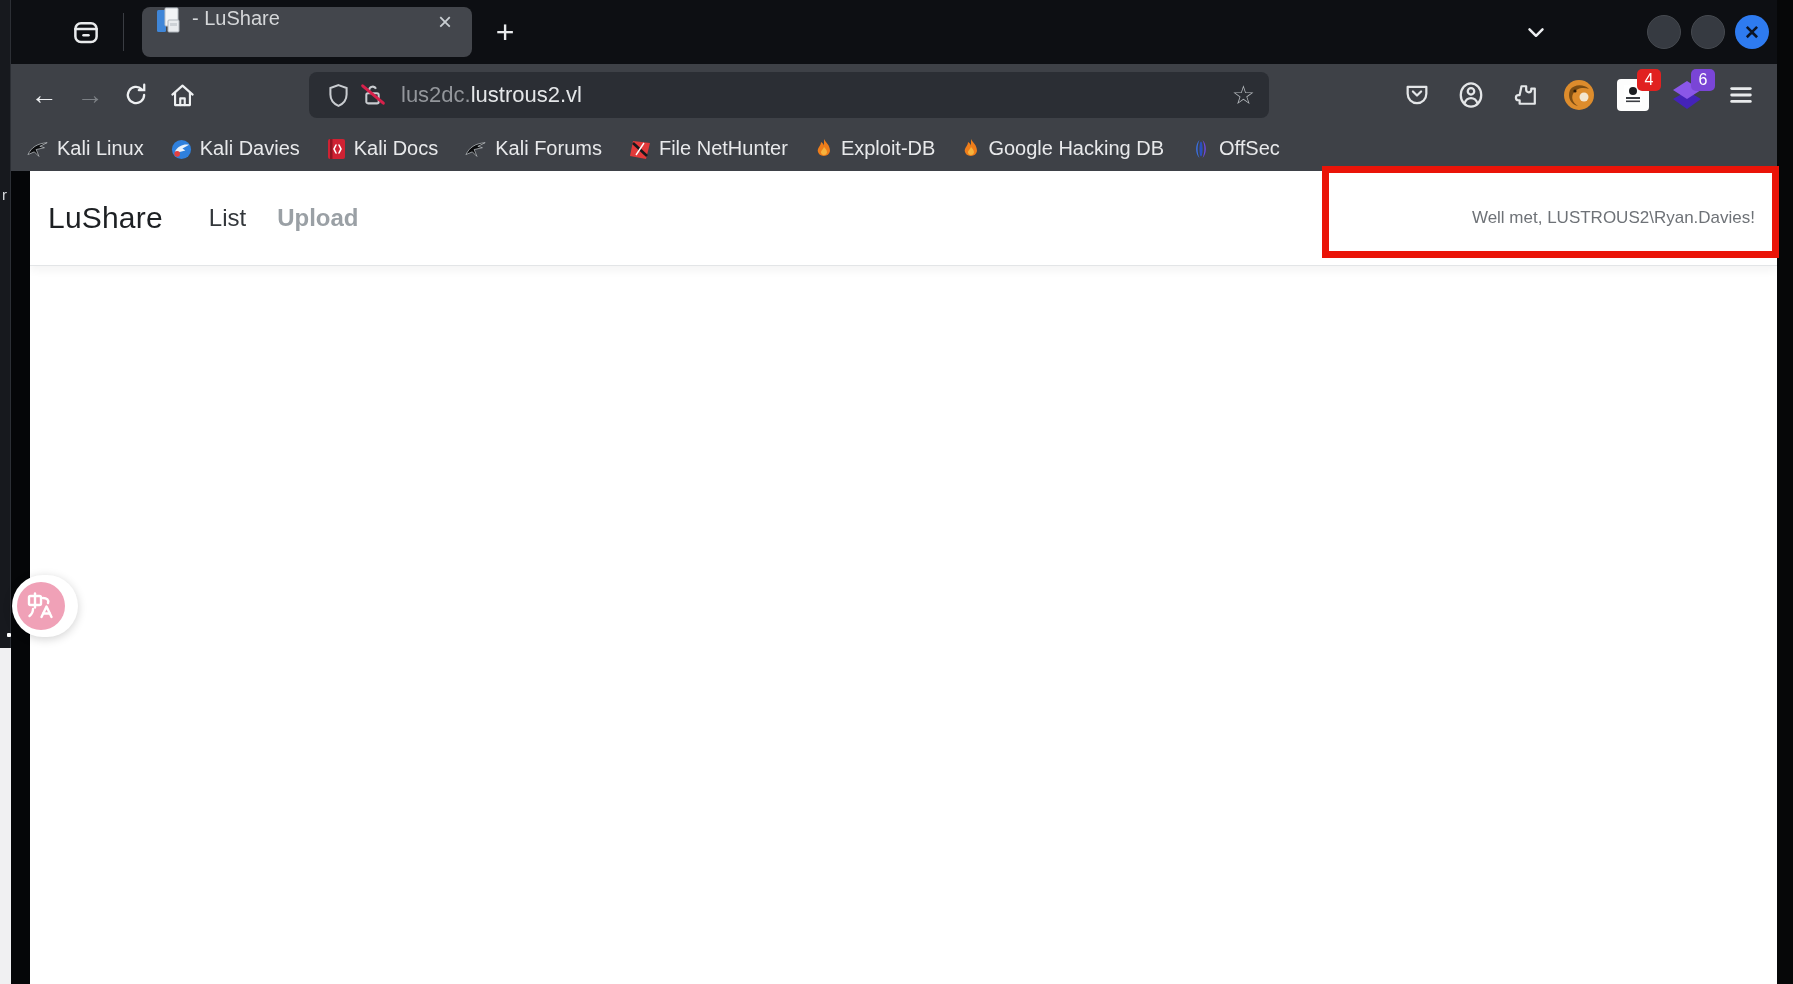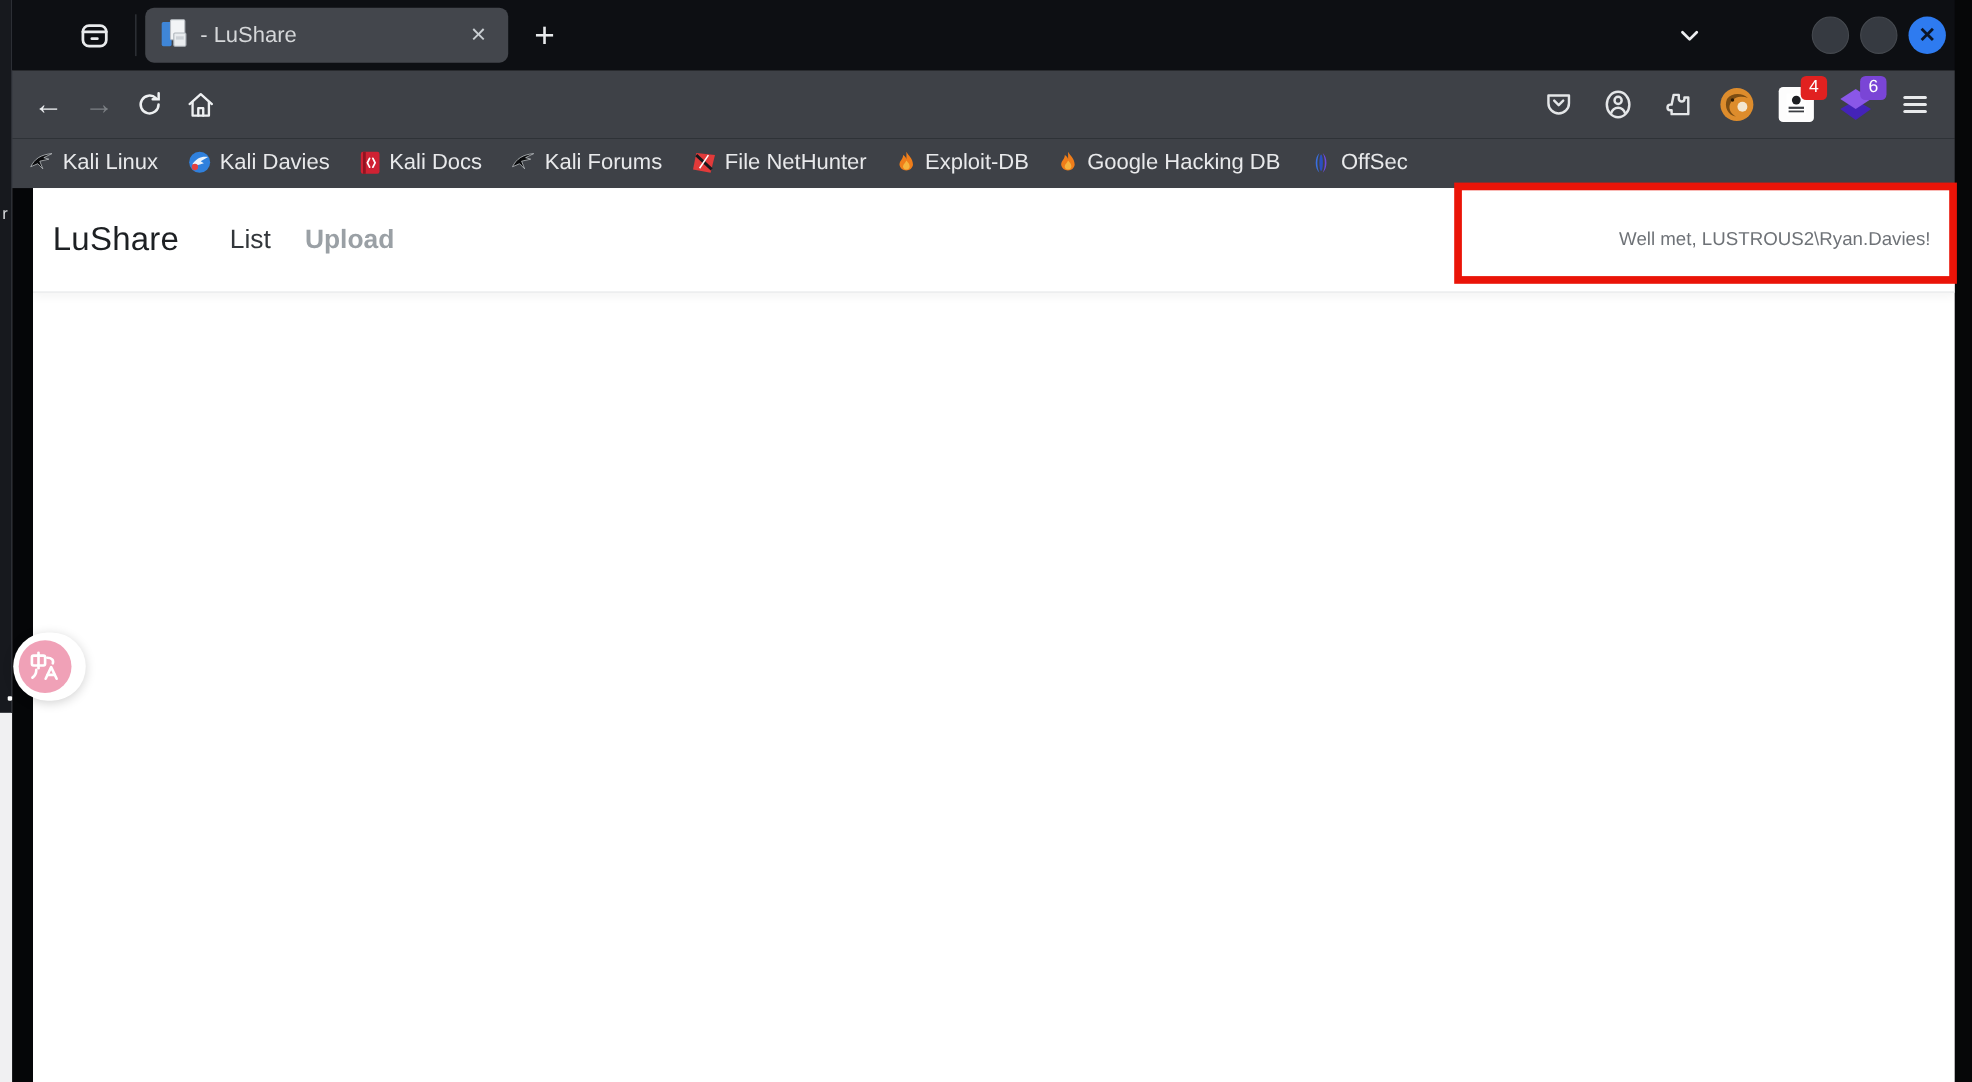--- a/index.html
+++ b/index.html
@@ -14,21 +14,21 @@
   .stray-dot { position:absolute; left:7px; top:633px; width:4px; height:4px; background:#fff; border-radius:1px; z-index:5; }
   .right-strip { position:absolute; right:0; top:0; width:16px; height:984px; background:#060708; }
 
   
   .browser { position:absolute; left:11px; top:0; width:1766px; height:984px; display:flex; flex-direction:column; }
 
   
   .tabbar { height:64px; background:#0d0f13; display:flex; align-items:center; flex:none; }
   .fxview-btn { width:46px; height:46px; margin-left:52px; border-radius:8px; display:flex; align-items:center; justify-content:center; }
   .tab-sep { width:1px; height:38px; background:#3a3d43; margin:0 6px 0 14px; }
-  .tab { width:330px; height:50px; margin-left:2px; background:#43464c; border-radius:8px; display:flex; align-items:center; padding:0 12px 0 14px; color:#d5d7d9; }
+  .tab { width:330px; height:50px; margin-left:12px; background:#43464c; border-radius:8px; display:flex; padding:0 12px 0 14px; color:#d5d7d9; }
   .tab-title { font-size:20px; margin-left:10px; flex:1; white-space:nowrap; overflow:hidden; }
   .tab-close { font-size:24px; color:#c9ced2; width:30px; height:30px; display:flex; align-items:center; justify-content:center; border-radius:6px; }
   .newtab { font-size:32px; font-weight:300; color:#e8eaec; width:42px; height:42px; margin-left:12px; display:flex; align-items:center; justify-content:center; border-radius:8px; }
   .tabbar-right { margin-left:auto; display:flex; align-items:center; }
   .alltabs-chevron { margin-right:88px; display:flex; }
   .win-circle { width:34px; height:34px; border-radius:50%; background:#363a41; border:1px solid #45494f; margin-left:10px; }
   .win-close { width:34px; height:34px; border-radius:50%; background:#2e7bf0; margin:0 8px 0 10px; display:flex; align-items:center; justify-content:center; color:#0c1526; font-size:19px; font-weight:bold; }
 
   
   .toolbar { height:62px; background:#3e4147; display:flex; align-items:center; flex:none; }
@@ -45,21 +45,21 @@
   .star { font-size:26px; color:#b5b9bd; margin-right:2px; }
   .tb-right { margin-left:auto; display:flex; align-items:center; padding-right:16px; }
   .tb-ico { width:40px; height:40px; margin-left:14px; display:flex; align-items:center; justify-content:center; border-radius:6px; position:relative; }
   .badge { position:absolute; top:-6px; right:-8px; min-width:24px; height:22px; border-radius:5px; color:#fff; font-size:16px; display:flex; align-items:center; justify-content:center; padding:0 4px; z-index:2; }
   .badge.red { background:#e12120; }
   .badge.purple { background:#7a45d6; }
   .ext-white { width:32px; height:32px; background:#fdfdfd; border-radius:4px; display:flex; align-items:center; justify-content:center; }
 
   
   .bookmarks { height:45px; background:#3e4147; display:flex; align-items:center; padding-left:16px; flex:none; }
-  .bm { display:flex; align-items:flex-start; margin-right:27px; color:#e8e9eb; font-size:20px; white-space:nowrap; }
+  .bm { display:flex; align-items:flex-end; margin-right:27px; color:#e8e9eb; font-size:20px; white-space:nowrap; }
   .bm svg { margin-right:8px; flex:none; }
 
   
   .page { flex:1; background:#fff; display:flex; flex-direction:column; overflow:hidden;margin-left:19px; }
   .site-nav { height:95px; background:#fff; border-bottom:1px solid #e3e5e7; box-shadow:0 5px 8px rgba(0,0,0,0.045); display:flex; align-items:center; padding:0 22px 0 18px; flex:none; }
   .brand { font-size:30px; color:#1d2023; letter-spacing:0.2px; }
   .site-links { display:flex; margin-left:46px; gap:31px; align-items:center; }
   .site-link { font-size:24px; }
   .site-link.active { color:#33373b; }
   .site-link.muted { color:#9aa0a5;font-weight:bold; }
@@ -141,20 +141,36 @@
         </svg>
       </span>
       <span class="navbtn">
         <svg width="27" height="27" viewBox="0 0 24 24" fill="none" stroke="#eef0f2" stroke-width="1.9" stroke-linecap="round" stroke-linejoin="round">
           <path d="M3 11.2 L12 3.2 L21 11.2"></path>
           <path d="M5.4 9.6 V20.5 H18.6 V9.6"></path>
           <path d="M10 20.5 V14.5 H14 V20.5"></path>
         </svg>
       </span>
 
+      <div class="urlbar">
+        <span class="url-ico">
+          <svg width="27" height="27" viewBox="0 0 24 24" fill="none" stroke="#c9ccd0" stroke-width="1.8">
+            <path d="M12 2.8 L19.2 5.4 V11 C19.2 15.6 16.2 19.2 12 21.2 C7.8 19.2 4.8 15.6 4.8 11 V5.4 Z"></path>
+          </svg>
+        </span>
+        <span class="url-ico lock-wrap">
+          <svg width="27" height="27" viewBox="0 0 24 24" fill="none" stroke="#c9ccd0" stroke-width="1.8">
+            <rect x="6.5" y="10" width="11" height="9" rx="1.5"></rect>
+            <path d="M9 10 V7.2 A3.2 3.2 0 0 1 15.1 6"></path>
+          </svg>
+          <span class="lock-strike"></span>
+        </span>
+        <span class="url-text"><span class="url-dim">lus2dc.</span><span class="url-domain">lustrous2.vl</span></span>
+        <span class="star">☆</span>
+      </div>
 
       <div class="tb-right">
         <span class="tb-ico">
           <svg width="28" height="28" viewBox="0 0 24 24" fill="none" stroke="#e4e6e8" stroke-width="1.9" stroke-linecap="round" stroke-linejoin="round">
             <path d="M4 5 H20 V11 A8 8 0 0 1 4 11 Z"></path>
             <polyline points="8.5,9 12,12.5 15.5,9"></polyline>
           </svg>
         </span>
         <span class="tb-ico">
           <svg width="30" height="30" viewBox="0 0 24 24" fill="none" stroke="#e4e6e8" stroke-width="1.8">

